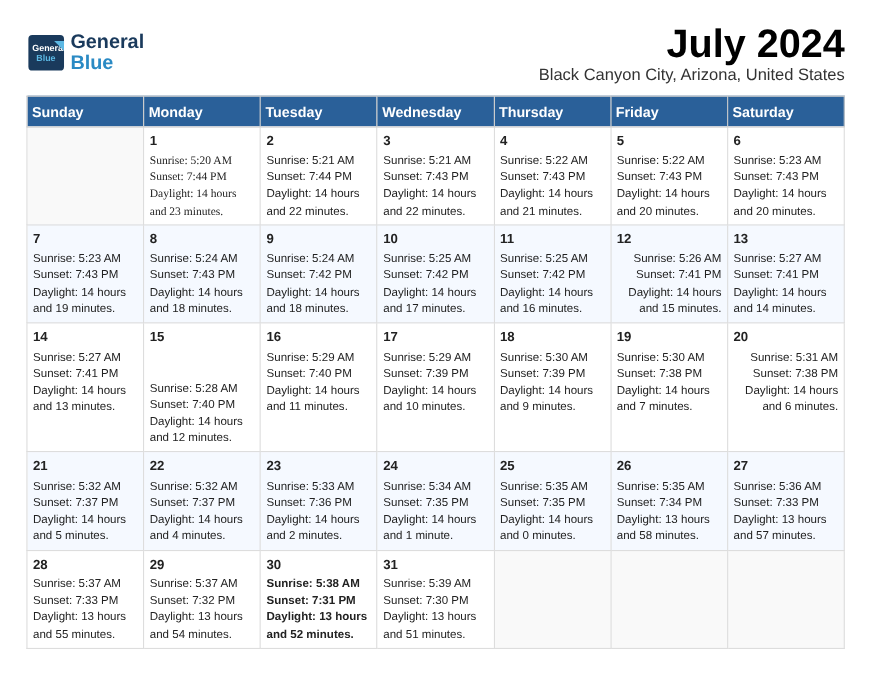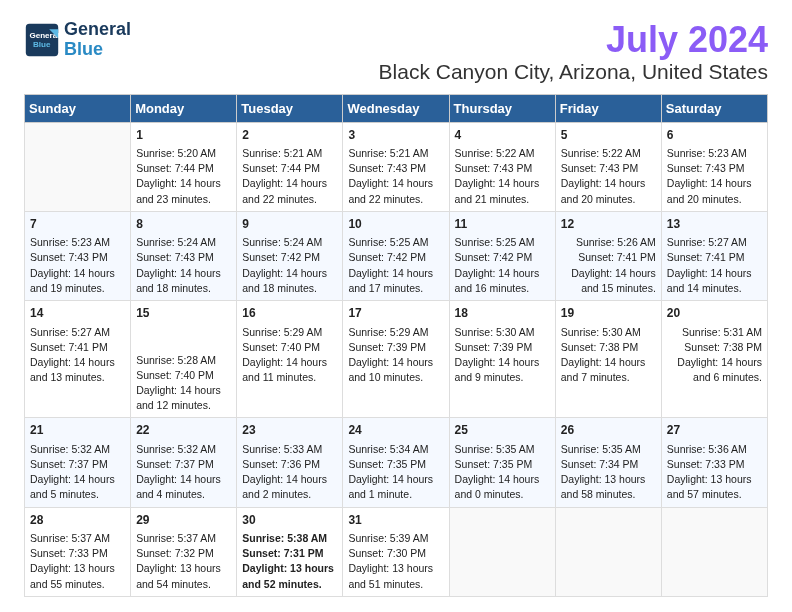--- a/index.html
+++ b/index.html
@@ -6,21 +6,21 @@
     body {
       font-family: Arial, sans-serif;
       background: #fff;
       width: 792px;
       min-height: 612px;
       padding: 20px 24px 20px 24px;
     }
     .header-area {
       display: flex;
       justify-content: space-between;
-      align-items: flex-start;
+      align-items: center;
       margin-bottom: 10px;
     }
     .logo {
       display: flex;
       align-items: center;
       gap: 4px;
     }
     .logo-text {
       font-size: 18px;
       font-weight: bold;
@@ -33,25 +33,25 @@
     .logo-icon {
       width: 36px;
       height: 36px;
     }
     .title-block {
       text-align: right;
     }
     .month-title {
       font-size: 36px;
       font-weight: bold;
-      color: #8b5cf6;
+      color: #000000;
       line-height: 1.1;
     }
     .location-title {
-      font-size: 21px;
+      font-size: 15px;
       color: #333;
       font-weight: normal;
     }
     table {
       width: 100%;
       border-collapse: collapse;
       font-size: 11px;
     }
     thead tr th {
       background: #2a6099;
@@ -126,21 +126,21 @@
         <th>Thursday</th>
         <th>Friday</th>
         <th>Saturday</th>
       </tr>
   </thead>
   <tbody id="calendar-body">
   <tr>
         <td class="empty-cell"></td>
         <td>
           <span class="day-num">1</span>
-          <div class="day-info" style="white-space: pre-line;">Sunrise: 5:20 AM
+          <div class="day-info" style="white-space: pre-line; font-family: Liberation Serif, serif;">Sunrise: 5:20 AM
 Sunset: 7:44 PM
 Daylight: 14 hours
 and 23 minutes.</div>
         </td>
         <td>
           <span class="day-num">2</span>
           <div class="day-info" style="white-space: pre-line;">Sunrise: 5:21 AM
 Sunset: 7:44 PM
 Daylight: 14 hours
 and 22 minutes.</div>

